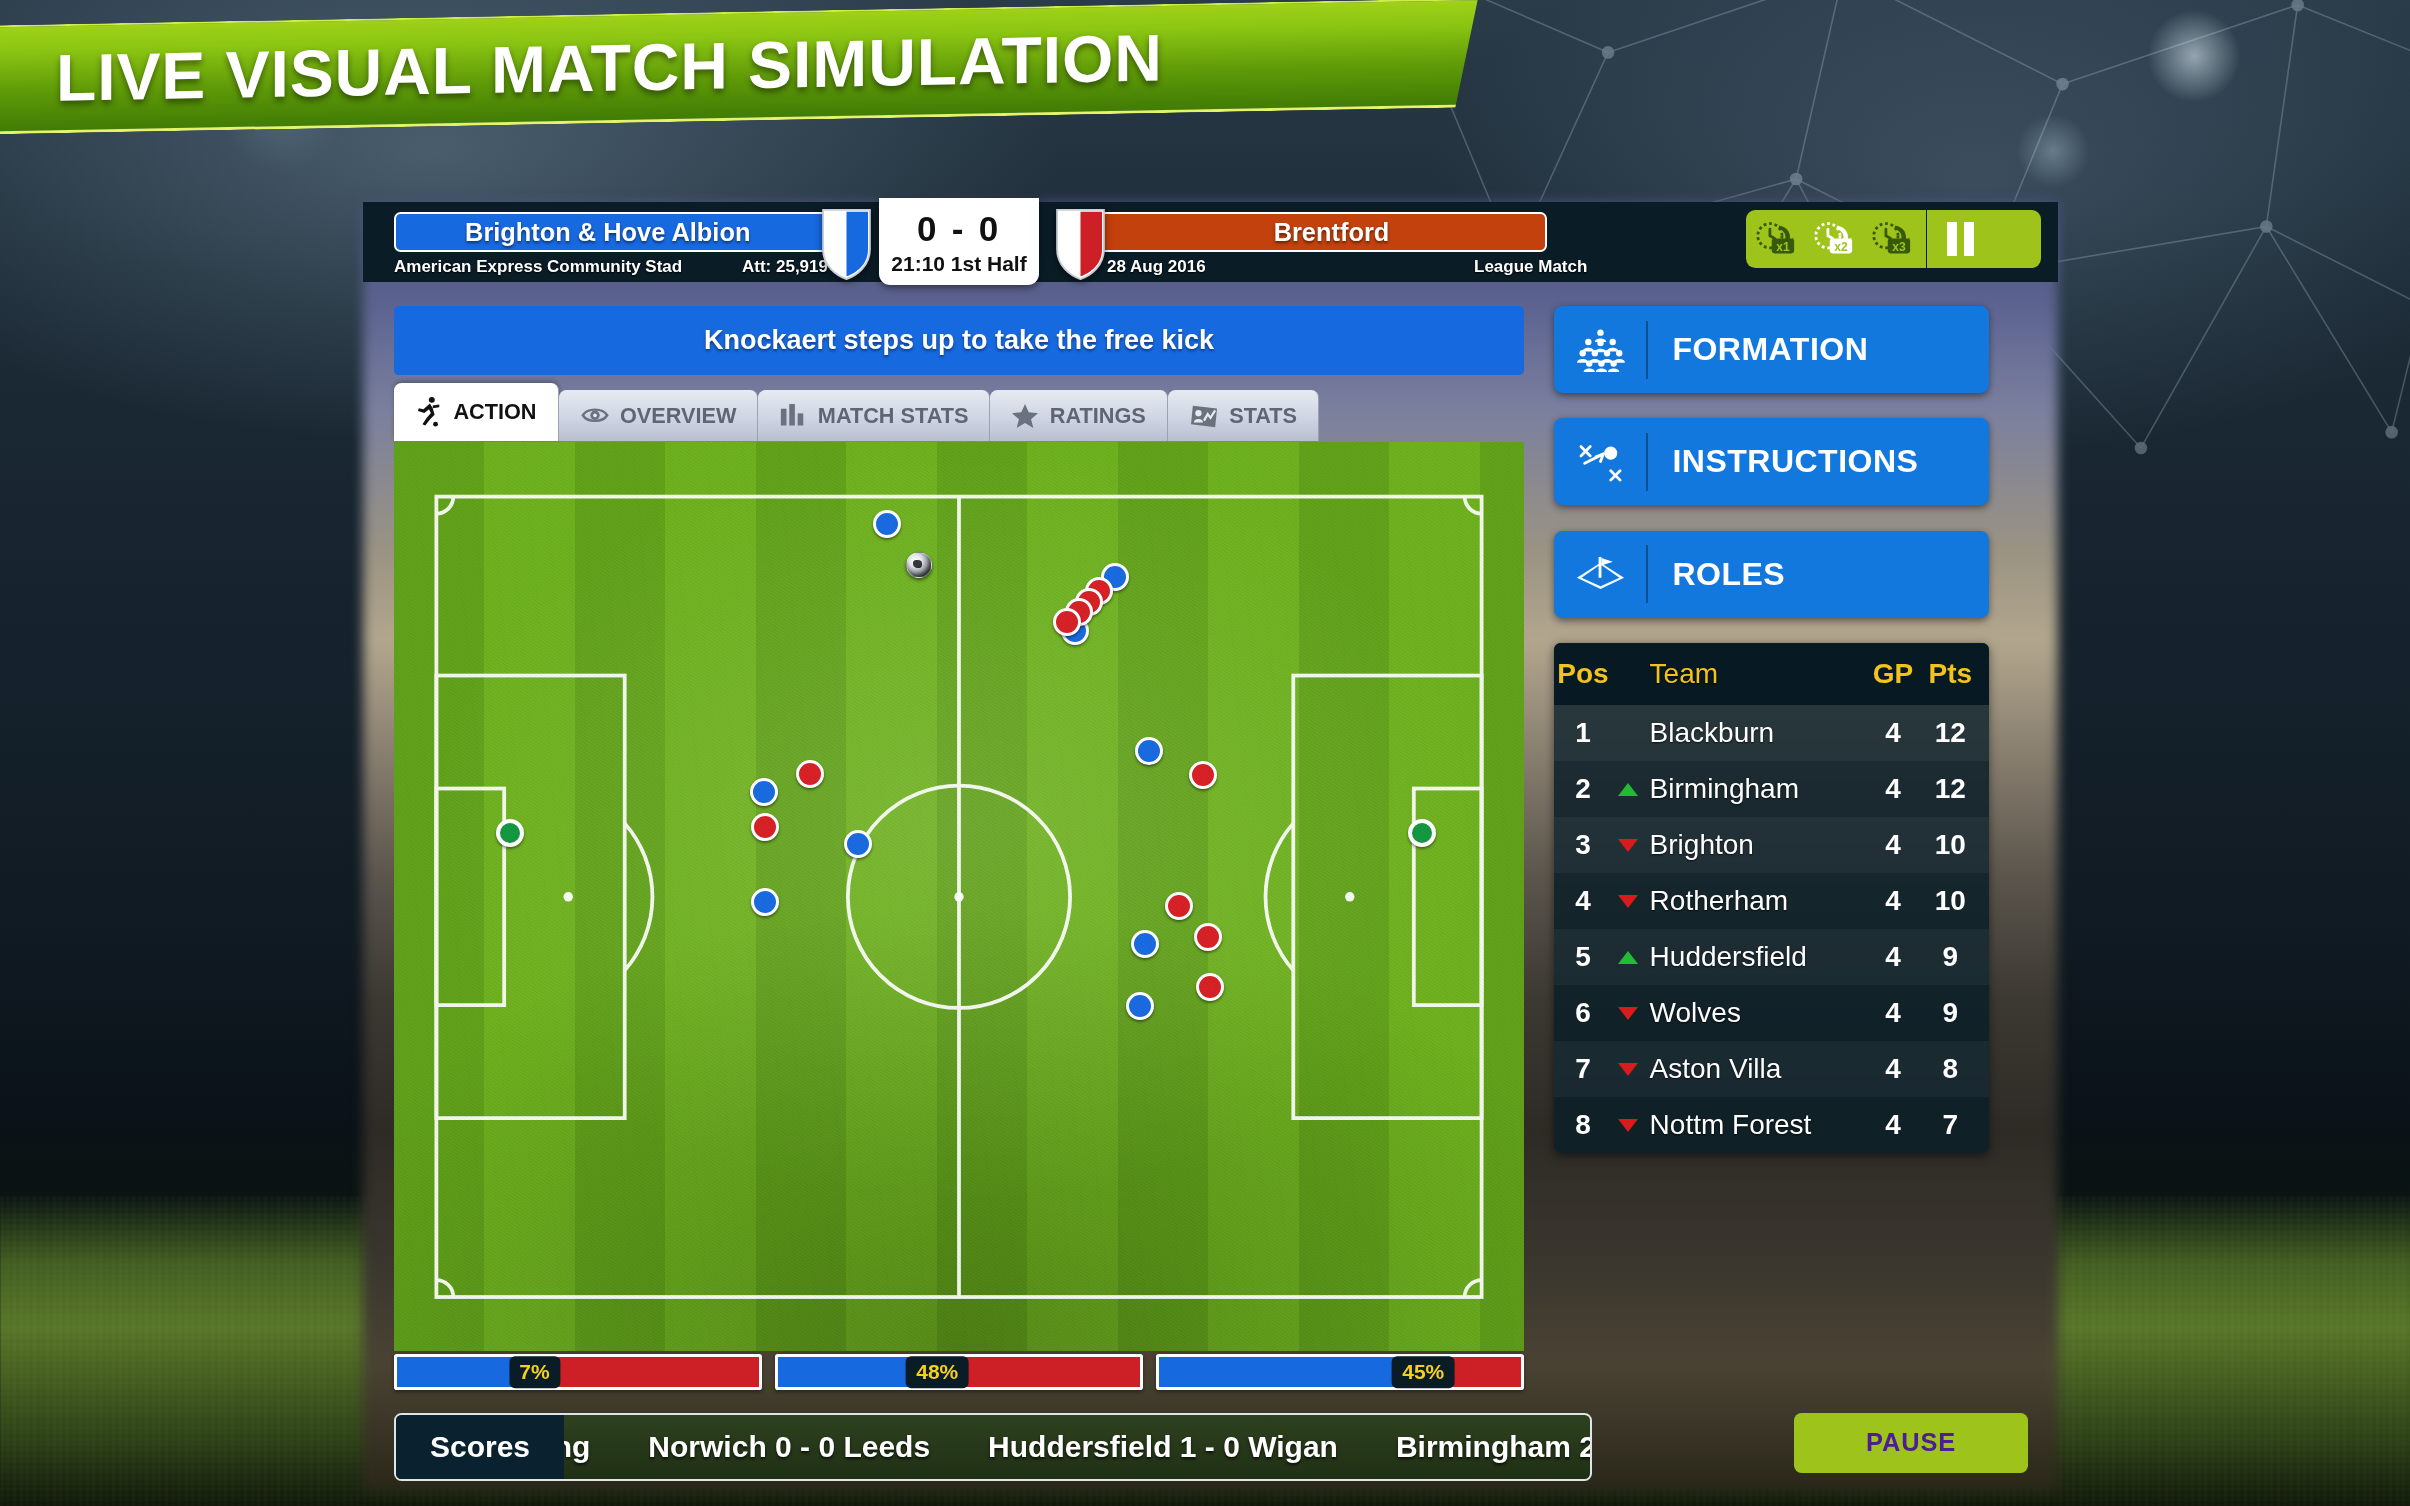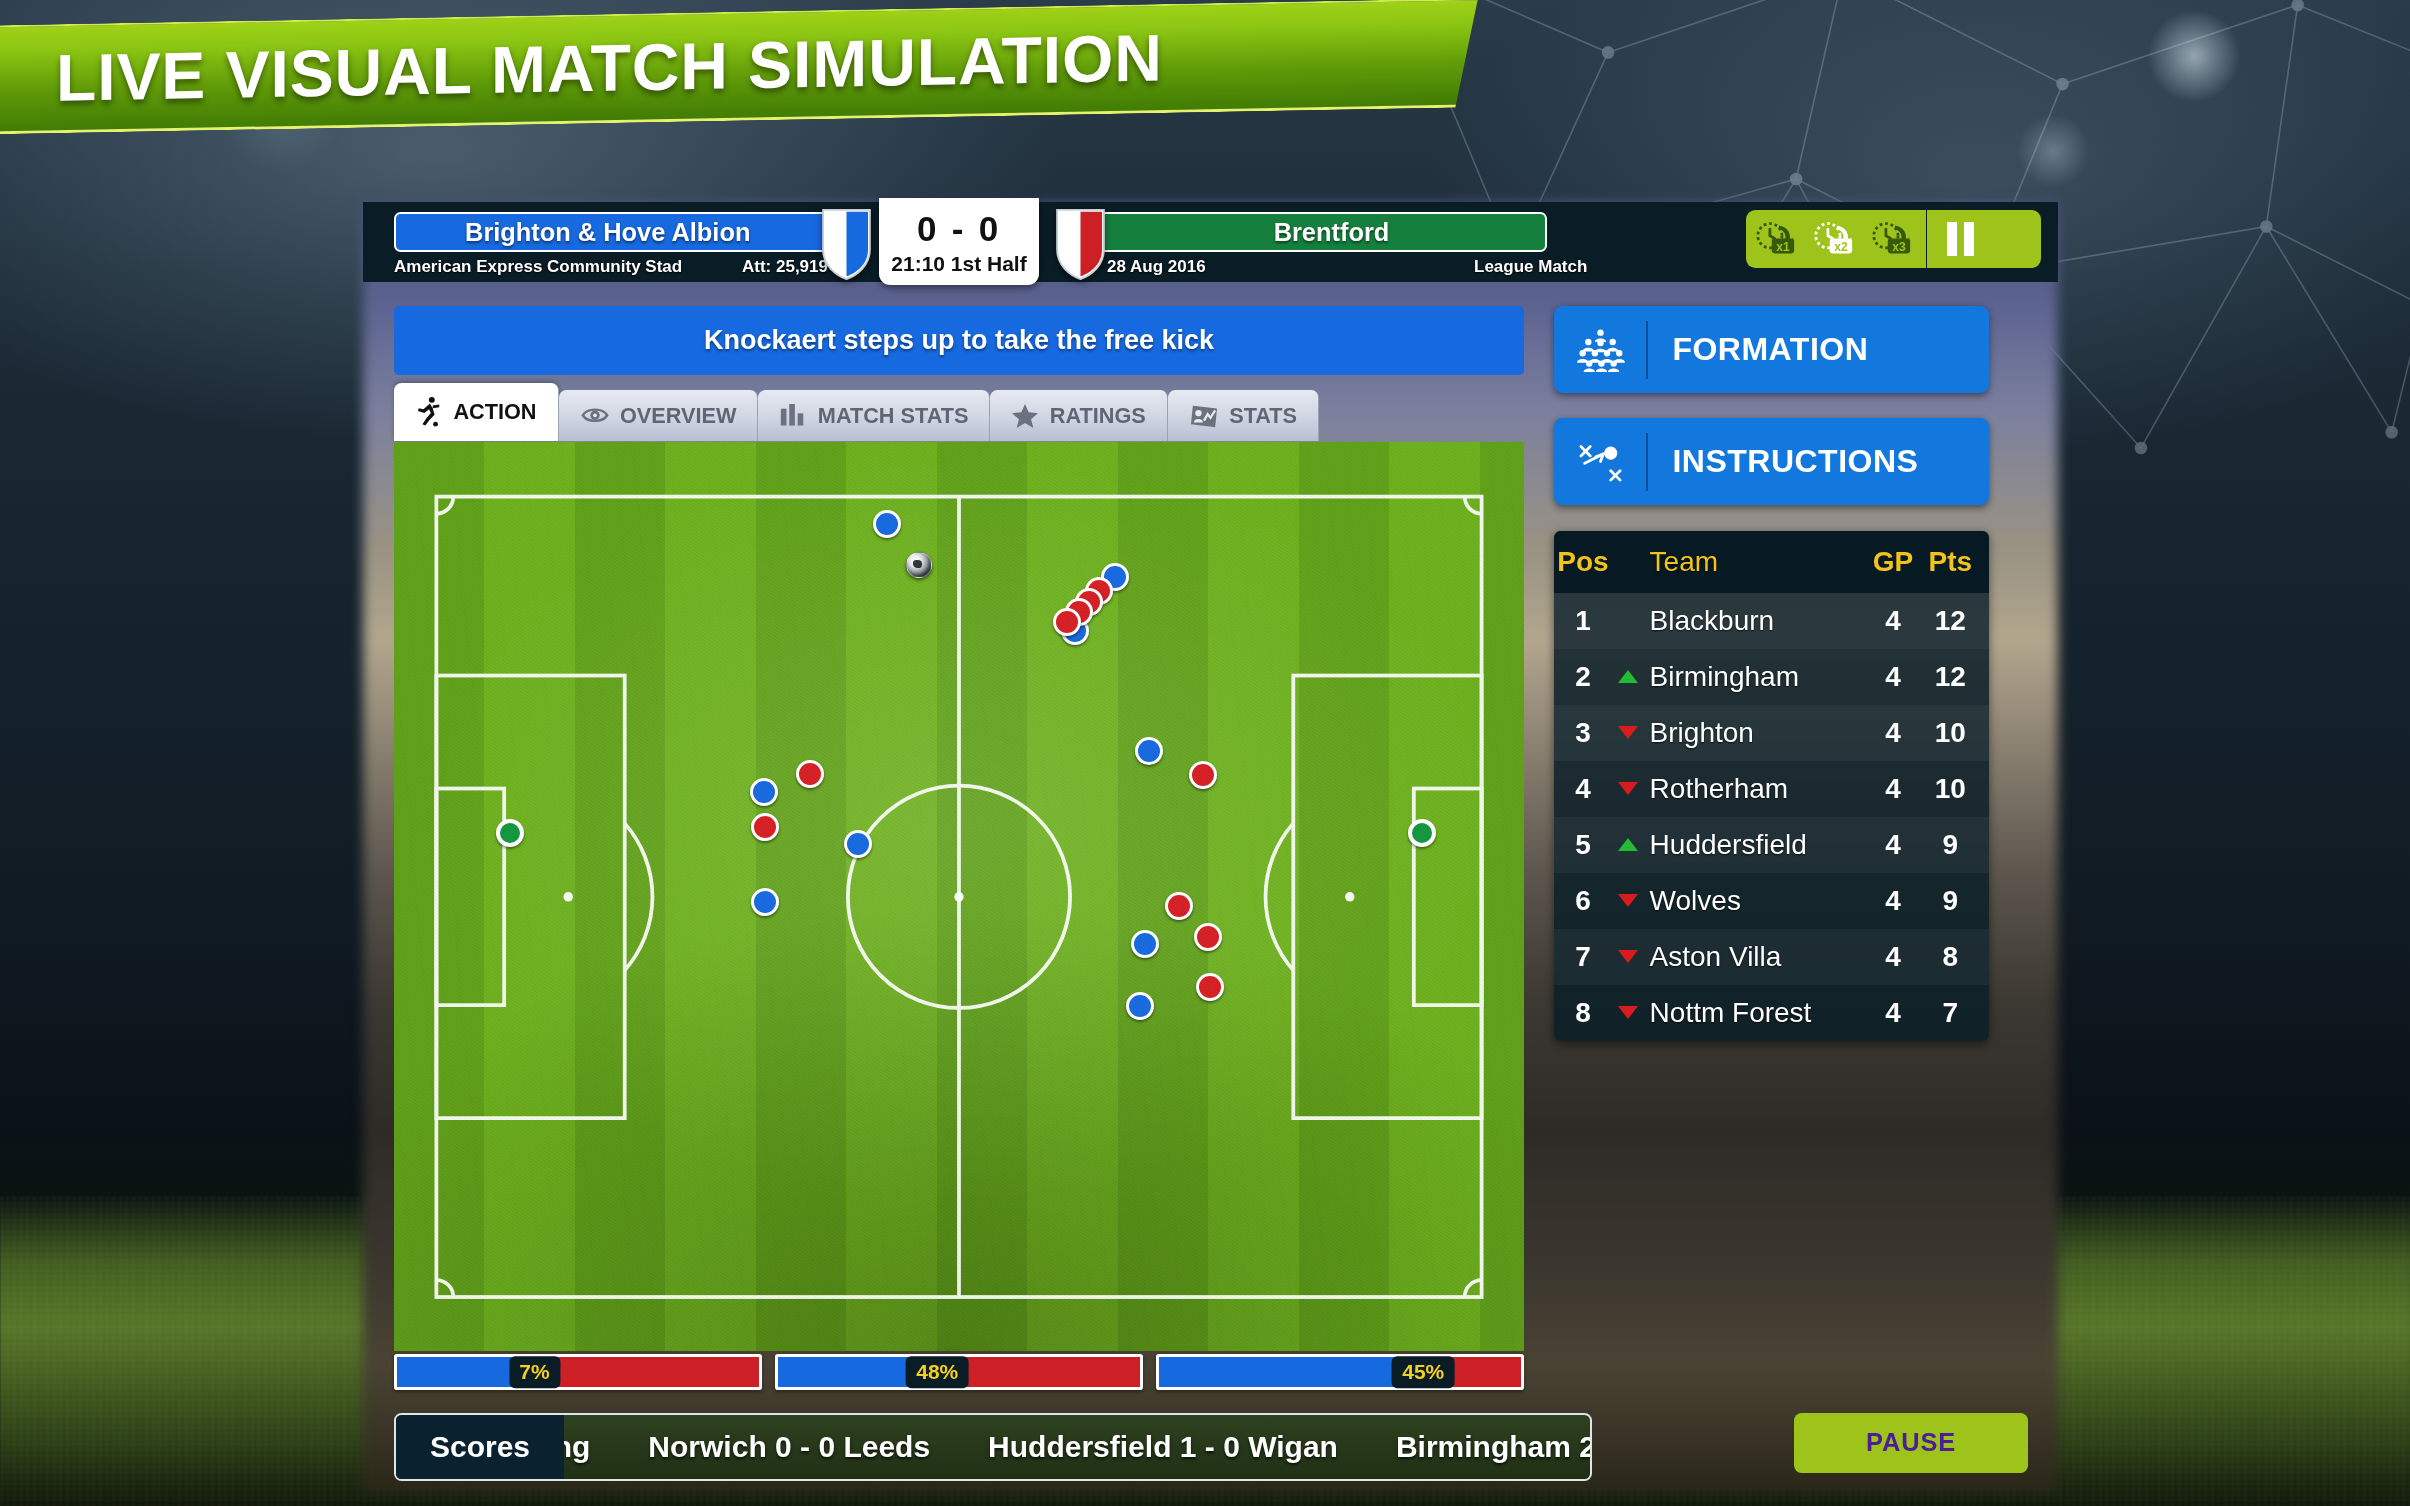--- a/index.html
+++ b/index.html
@@ -89,21 +89,21 @@
   .hdr-inner{ position:relative; width:100%; height:100%; }
 
   .team-bar{
     position:absolute; top:10.4px; height:40px;
     border:2.8px solid #fff; border-radius:6.6px;
     display:flex; align-items:center; justify-content:center;
     font-weight:bold; font-size:25.4px; color:#fff;
     text-shadow:0 1.9px 2.8px rgba(0,0,0,.5);
   }
   .team-home{ left:31px; width:452px; background:#1769e0; justify-content:center; padding-right:24.5px;}
-  .team-away{ left:725px; width:459px; background:#15803d; padding-left:28px;}
+  .team-away{ left:725px; width:459px; background:#c2410c; padding-left:28px;}
 
   .shield{
     position:absolute; top:5.6px; width:51px; height:73px; z-index:5;
     filter: drop-shadow(0 2.8px 3.8px rgba(0,0,0,.55));
   }
   .shield-home{ left:458px; }
   .shield-away{ left:692px; }
 
   .scorebox{
     position:absolute; left:516px; top:-3.8px; width:160px; height:87px;
@@ -601,20 +601,34 @@
             <path d="M10 24 L30 14"></path>
             <path d="M30 14 L22 17 M30 14 L27 22" stroke-width="3" fill="none"></path>
             <circle cx="38" cy="13" r="7" stroke="none"></circle>
           </g>
             </svg>
         </span>
         <span class="ndiv"></span>
         <span class="nlabel">INSTRUCTIONS</span>
       </div>
 
+      <div class="navbtn">
+        <span class="nicon">
+          <svg width="51" height="38" viewBox="0 0 54 40">
+              <g fill="#fff">
+            <path d="M27 8 L52 24 L27 36 L2 24 Z" opacity="0.95"></path>
+            <path d="M27 10 L47 24 L27 33 L7 24 Z" fill="#1278dd"></path>
+            <rect x="25" y="2" width="3" height="22"></rect>
+            <path d="M28 3 L40 7 L28 11 Z"></path>
+          </g>
+            </svg>
+        </span>
+        <span class="ndiv"></span>
+        <span class="nlabel">ROLES</span>
+      </div>
 
       <div class="table">
         <div class="trow head">
           <span class="c-pos">Pos</span>
           <span class="c-arr"></span>
           <span class="c-team">Team</span>
           <span class="c-gp">GP</span>
           <span class="c-pts">Pts</span>
         </div>
         <div class="table-rows">

